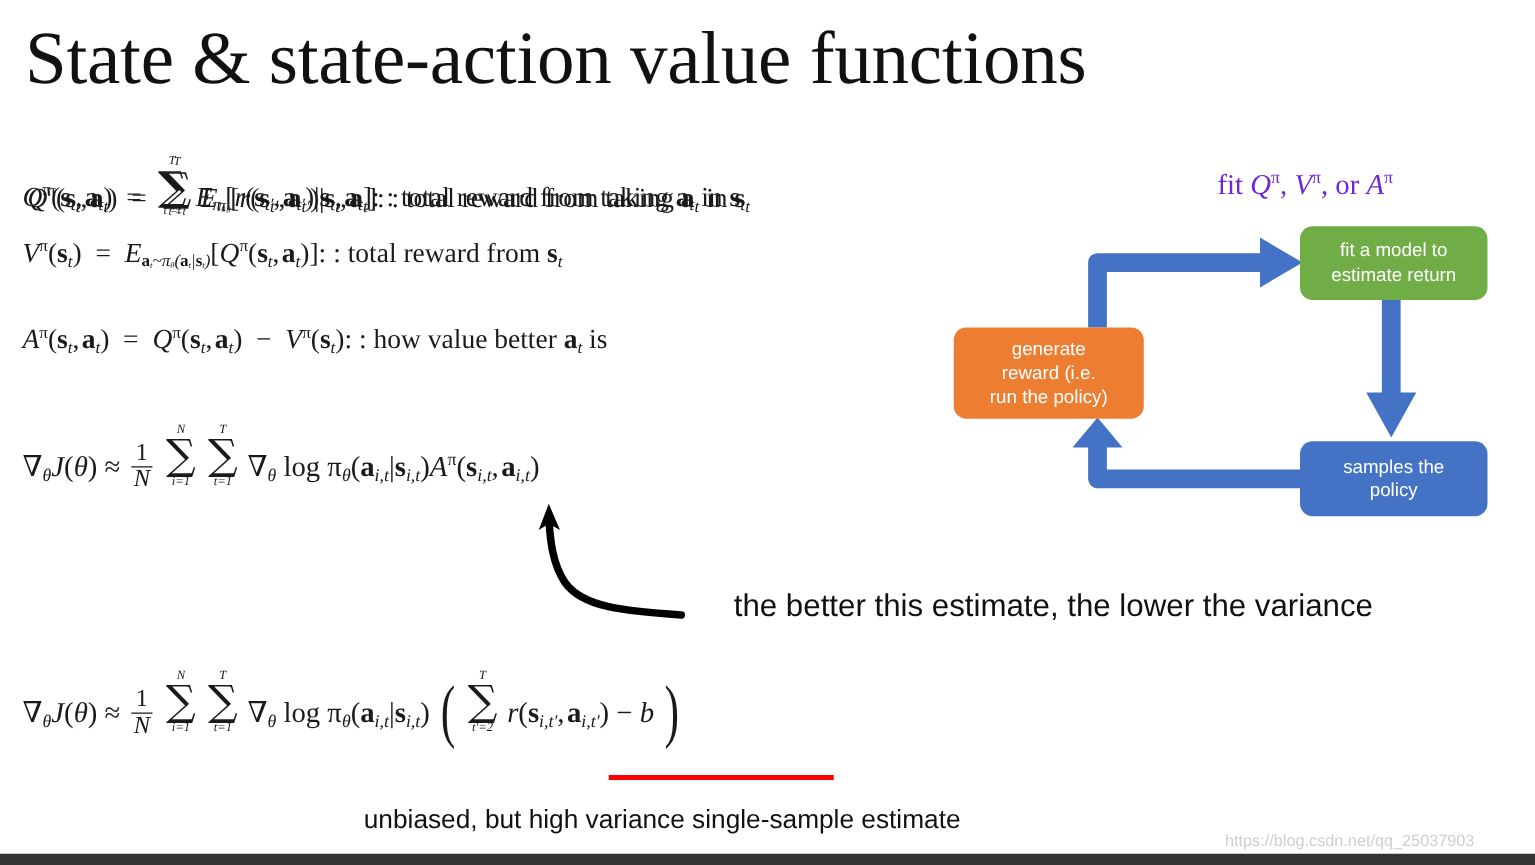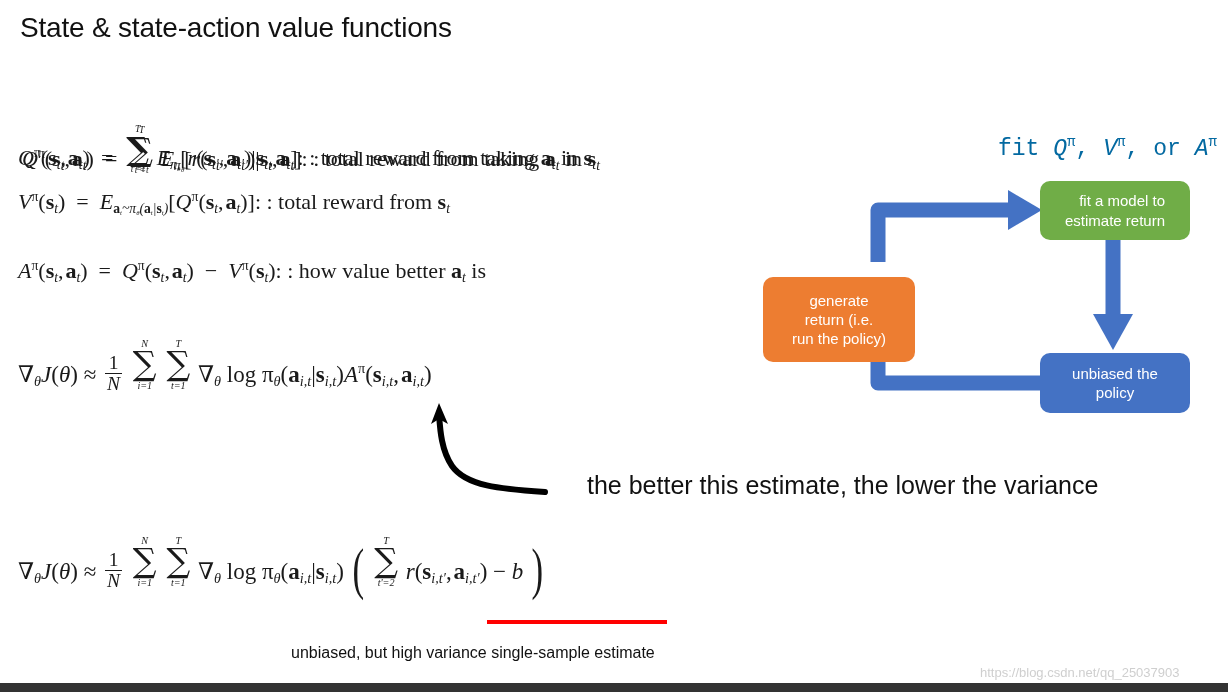--- a/index.html
+++ b/index.html
@@ -16,22 +16,22 @@
     height: 692px;
     background: #ffffff;
     overflow: hidden;
   }
 
   
   .slide-title {
     position: absolute;
     left: 20px;
     top: 12px;
-    font-family: Liberation Sans, sans-serif;
-    font-size: 28px;
+    font-family: Liberation Serif, serif;
+    font-size: 60px;
     font-weight: 400;
     color: #111111;
     letter-spacing: -0.2px;
     white-space: nowrap;
   }
 
   
   .math {
     font-family: "Liberation Serif", "DejaVu Serif", serif;
     color: #1a1a1a;
@@ -131,31 +131,30 @@
     font-family: "Liberation Sans", sans-serif;
     font-size: 15px;
     line-height: 1.28;
     text-align: center;
     display: flex;
     align-items: center;
     justify-content: center;
     padding: 4px 6px;
     box-sizing: border-box;
   }
-  #box-fit     { left: 1040px; top: 181px; width: 150px; height: 59px; text-align: right; }
-  #box-samples { left: 763px;  top: 277px; width: 152px; height: 85px; justify-content: center; }
+  #box-fit     { left: 1040px; top: 181px; width: 150px; height: 59px; }
+  #box-samples { left: 763px;  top: 262px; width: 152px; height: 73px; justify-content: center; }
   #box-improve { left: 1040px; top: 353px; width: 150px; height: 60px; }
 
   .dia-label {
     position: absolute;
-    font-family: Liberation Mono, monospace;
+    font-family: Liberation Serif, serif;
     font-size: 23px;
-    color: #0369a1;
-    white-space: nowrap;
-    margin-left: 24px;
+    color: #6d28d9;
+    white-space: nowrap;
   }
   #label-fit-head { left: 974px; top: 134px; }
   #label-theta-up { left: 1002px; top: 426px; }
 
   svg.arrows {
     position: absolute;
     left: 0;
     top: 0;
     width: 1228px;
     height: 692px;
@@ -163,21 +162,21 @@
   }
 
   
   .annot {
     position: absolute;
     font-family: "Liberation Sans", sans-serif;
     color: #111111;
     white-space: nowrap;
   }
   #annot-variance { left: 549px; top: 471px; font-size: 25px; margin-left: 38px; }
-  #annot-unbiased { left: 291px; top: 644px; font-size: 16px; }
+  #annot-unbiased { left: 291px; top: 644px; font-size: 21px; }
 
   #watermark {
     position: absolute;
     left: 980px;
     top: 665px;
     font-family: "Liberation Sans", sans-serif;
     font-size: 13px;
     color: #cfcfcf;
     white-space: nowrap;
     text-align: center;
@@ -323,28 +322,28 @@
   <div class="dia-box" id="box-fit" style="background: rgb(112, 173, 71);">
     <span>
       <span>fit a model to</span><br>
       <span>estimate return</span>
     </span>
   </div>
 
   <div class="dia-box" id="box-samples" style="background: rgb(237, 125, 49);">
     <span>
       <span>generate</span><br>
-      <span>return (i.e.</span><br>
+      <span>reward (i.e.</span><br>
       <span>run the policy)</span>
     </span>
   </div>
 
   <div class="dia-box" id="box-improve" style="background: rgb(68, 114, 196);">
     <span>
-      <span>unbiased the</span><br>
+      <span>samples the</span><br>
       <span>policy</span>
     </span>
   </div>
 
 
   <div class="annot" id="annot-variance">the better this estimate, the lower the variance</div>
 
   <div class="annot" id="annot-unbiased">unbiased, but high variance single-sample estimate</div>
 
   <div id="watermark" style="color: rgb(207, 207, 207);">https://blog.csdn.net/qq_25037903</div>

